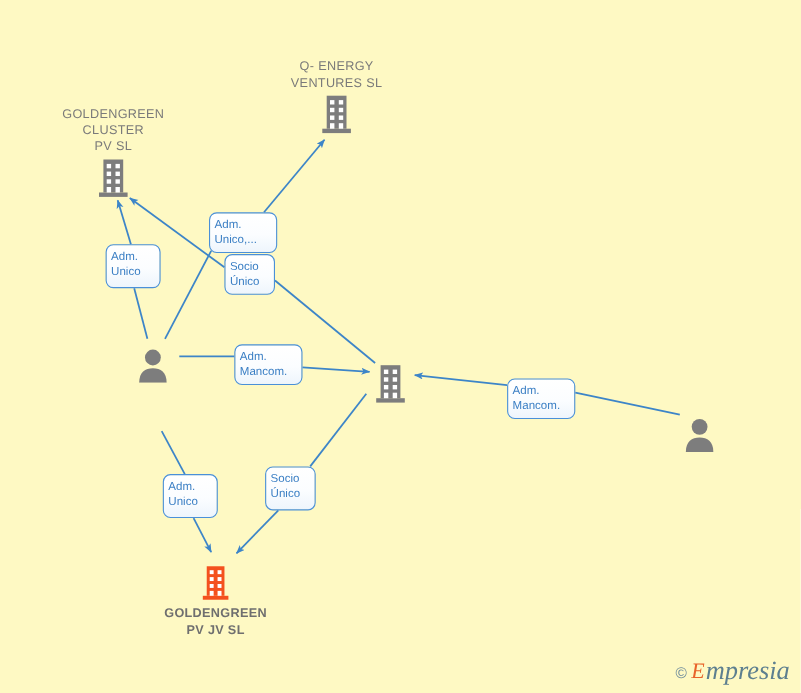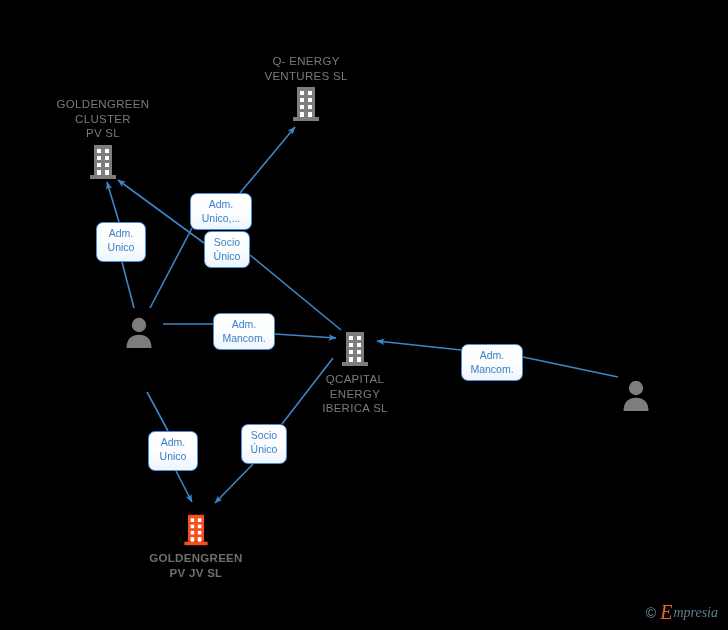--- a/index.html
+++ b/index.html
@@ -8,21 +8,21 @@
     padding: 0;
     background: #ffffff;
   }
   body {
     font-family: "Liberation Sans", sans-serif;
   }
   #canvas {
     position: relative;
     width: 728px;
     height: 630px;
-    background: #000000;
+    background: #fef9c3;
     overflow: hidden;
   }
   #edge-layer {
     position: absolute;
     left: 0;
     top: 0;
     width: 728px;
     height: 630px;
     pointer-events: none;
   }
@@ -55,21 +55,20 @@
   
   .edge-label {
     position: absolute;
     box-sizing: border-box;
     border: 1.4px solid #4a90d9;
     border-radius: 7px;
     background: linear-gradient(to bottom, #ffffff 0%, #fbfdff 55%, #eef5fc 100%);
     color: #3b7fc4;
     font-size: 10.5px;
     line-height: 14px;
-    text-align: center;
     padding: 3px 4px 4px 4px;
     white-space: pre-line;
     font-family: "Liberation Sans", sans-serif;
   }
 
   
   #watermark {
     position: absolute;
     right: 10px;
     bottom: 6px;
@@ -86,21 +85,21 @@
   }
   #watermark .wm-e {
     color: #e8632a;
     font-style: italic;
     font-size: 20px;
   }
   #watermark .wm-rest {
     color: #5d7f8f;
     font-style: italic;
     margin-left: -3px;
-    font-size: 14px;
+    font-size: 24px;
   }
 </style>
 </head>
 <body>
 
 <div id="canvas">
 
   <svg id="edge-layer" viewBox="0 0 728 630" xmlns="http://www.w3.org/2000/svg">
     <defs>
       <marker id="arrowhead" markerWidth="9" markerHeight="9" refX="7.5" refY="3.2" orient="auto" markerUnits="userSpaceOnUse">
@@ -189,23 +188,20 @@
         <rect x="9" y="6" width="4" height="4" fill="#ffffff"></rect>
         <rect x="17" y="6" width="4" height="4" fill="#ffffff"></rect>
         <rect x="9" y="13" width="4" height="4" fill="#ffffff"></rect>
         <rect x="17" y="13" width="4" height="4" fill="#ffffff"></rect>
         <rect x="9" y="20" width="4" height="4" fill="#ffffff"></rect>
         <rect x="17" y="20" width="4" height="4" fill="#ffffff"></rect>
         <rect x="9" y="27" width="4" height="5" fill="#ffffff"></rect>
         <rect x="17" y="27" width="4" height="5" fill="#ffffff"></rect>
       </svg>
     </div>
-    <div class="node-label">QCAPITAL
-ENERGY
-IBERICA  SL</div>
   </div>
 
   <div class="node person" style="left:636px; top:371px;">
     <div class="icon-wrap">
       <svg width="30" height="32" viewBox="0 0 30 32" xmlns="http://www.w3.org/2000/svg">
         <circle cx="15" cy="9" r="7.2" fill="#7d7d7d"></circle>
         <path d="M2.5,32 C2.5,22.5 8,18.8 15,18.8 C22,18.8 27.5,22.5 27.5,32 Z" fill="#7d7d7d"></path>
       </svg>
     </div>
   </div>

